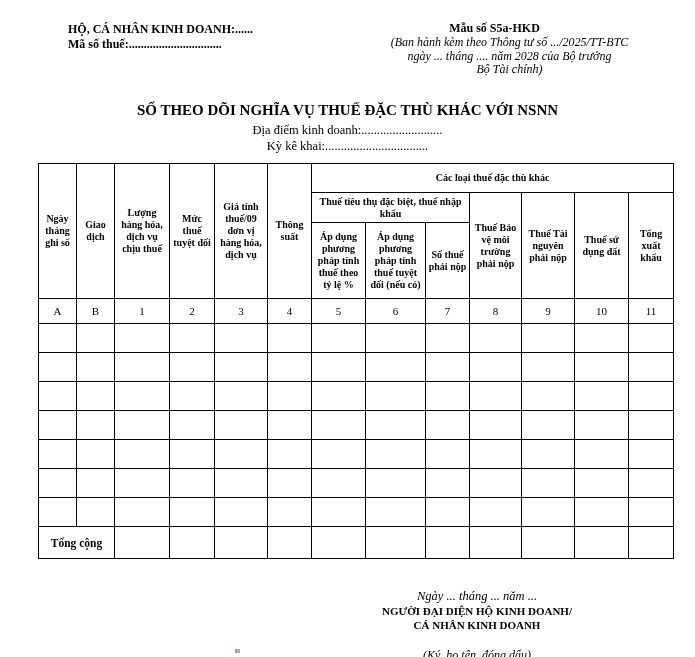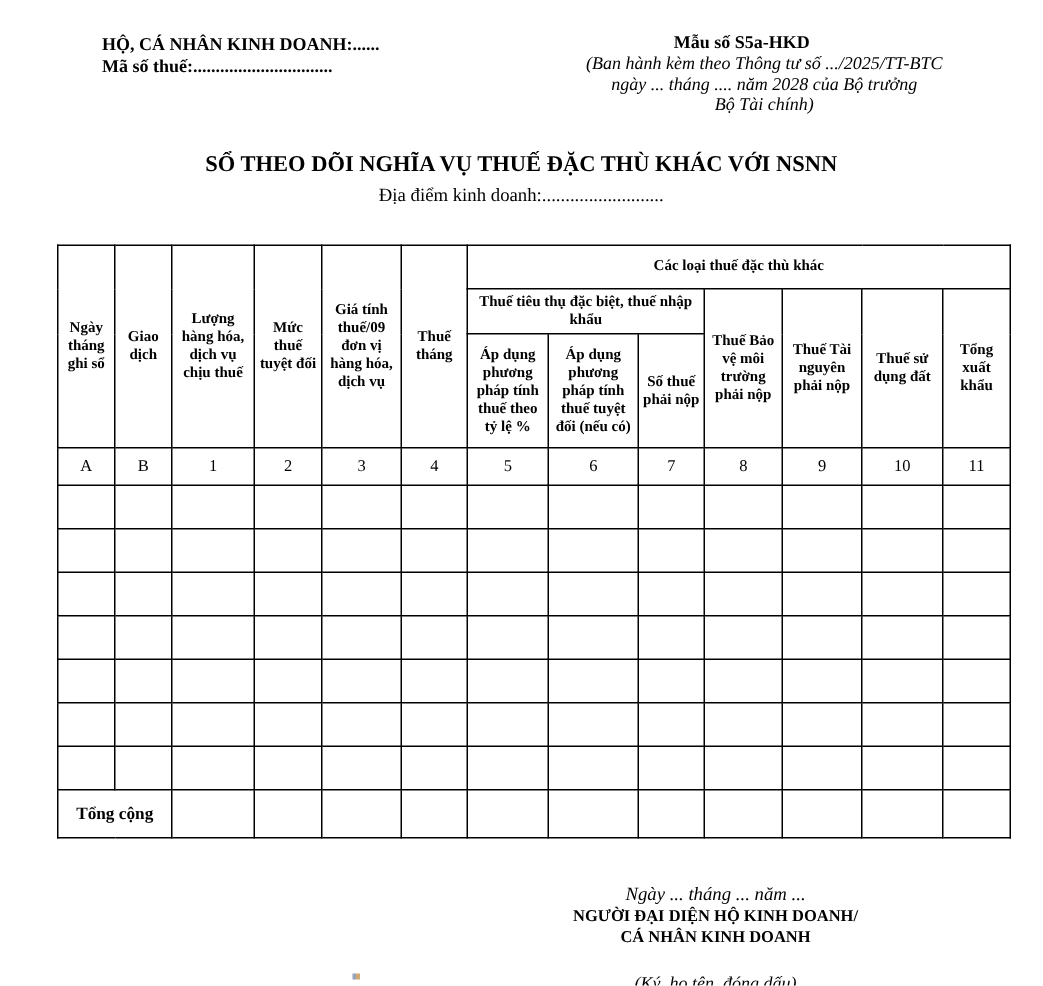--- a/index.html
+++ b/index.html
@@ -59,20 +59,21 @@
   <div class="hdr-right">
     <div class="form-no">Mẫu số S5a-HKD</div>
     <div class="issued">(Ban hành kèm theo Thông tư số .../2025/TT-BTC</div>
     <div class="issued">ngày ... tháng .... năm 2028 của Bộ trưởng</div>
     <div class="issued">Bộ Tài chính)</div>
   </div>
 
   <div class="title-block">
     <div class="doc-title">SỔ THEO DÕI NGHĨA VỤ THUẾ ĐẶC THÙ KHÁC VỚI NSNN</div>
     <div class="sub">Địa điểm kinh doanh:..........................</div>
+    <div class="sub">Kỳ kê khai:.................................</div>
   </div>
 
   <table class="form-table">
     <colgroup>
       <col style="width:38px">
         <col style="width:38px">
         <col style="width:55px">
         <col style="width:45px">
       <col style="width:53px">
         <col style="width:44px">
@@ -84,21 +85,21 @@
         <col style="width:54px">
       <col style="width:45px">
     </colgroup>
     <thead>
       <tr class="h1">
         <th rowspan="3">Ngày tháng ghi sổ</th>
         <th rowspan="3">Giao dịch</th>
         <th rowspan="3">Lượng hàng hóa, dịch vụ chịu thuế</th>
         <th rowspan="3">Mức thuế tuyệt đối</th>
         <th rowspan="3">Giá tính thuế/09 đơn vị hàng hóa, dịch vụ</th>
-        <th rowspan="3">Thuế tháng</th>
+        <th rowspan="3">Thông suất</th>
         <th colspan="7">Các loại thuế đặc thù khác</th>
       </tr>
       <tr class="h2">
         <th colspan="3">Thuế tiêu thụ đặc biệt, thuế nhập khẩu</th>
         <th rowspan="2">Thuế Bảo vệ môi trường phải nộp</th>
         <th rowspan="2">Thuế Tài nguyên phải nộp</th>
         <th rowspan="2">Thuế sử dụng đất</th>
         <th rowspan="2">Tổng xuất khẩu</th>
       </tr>
       <tr class="h3">

